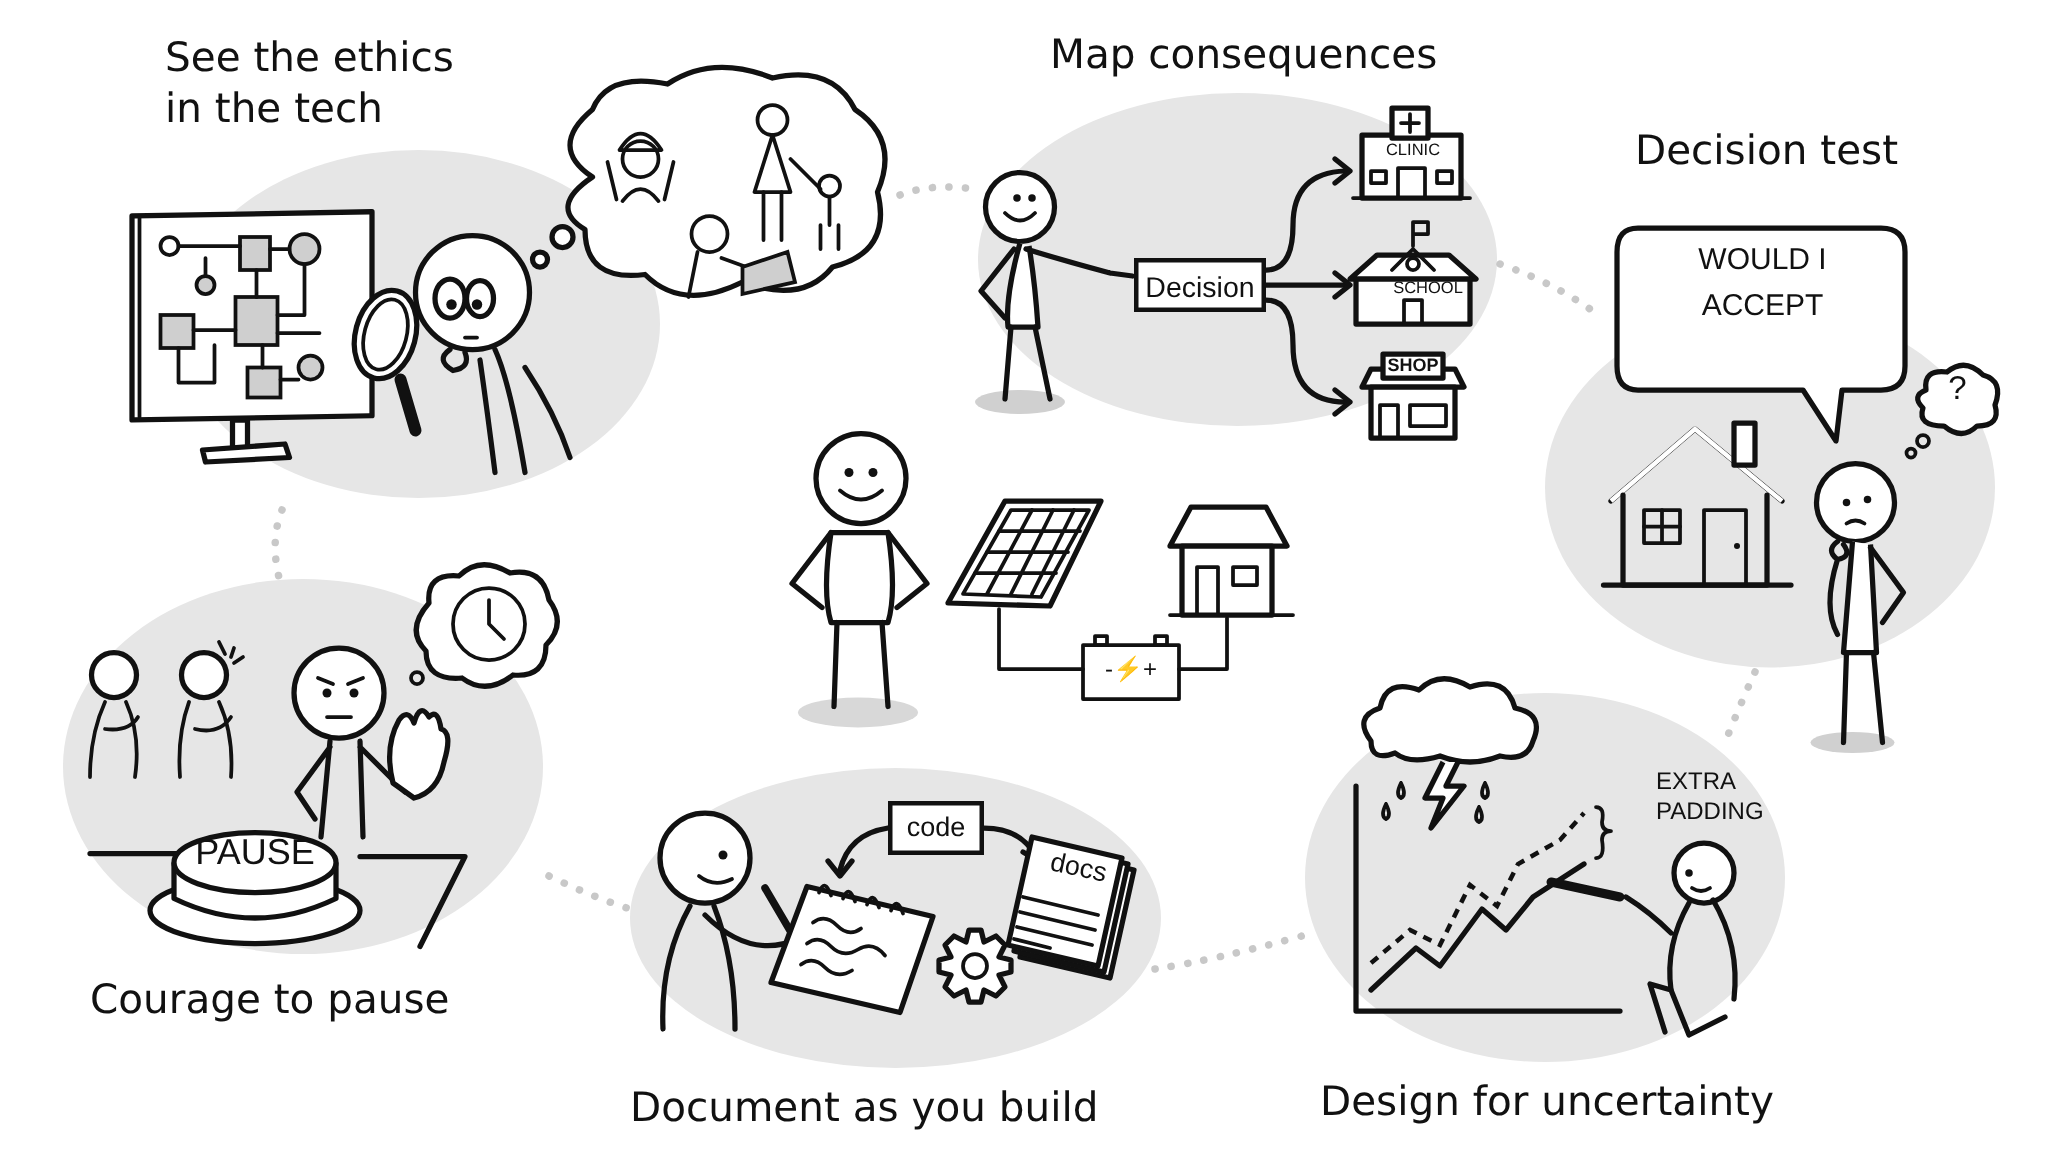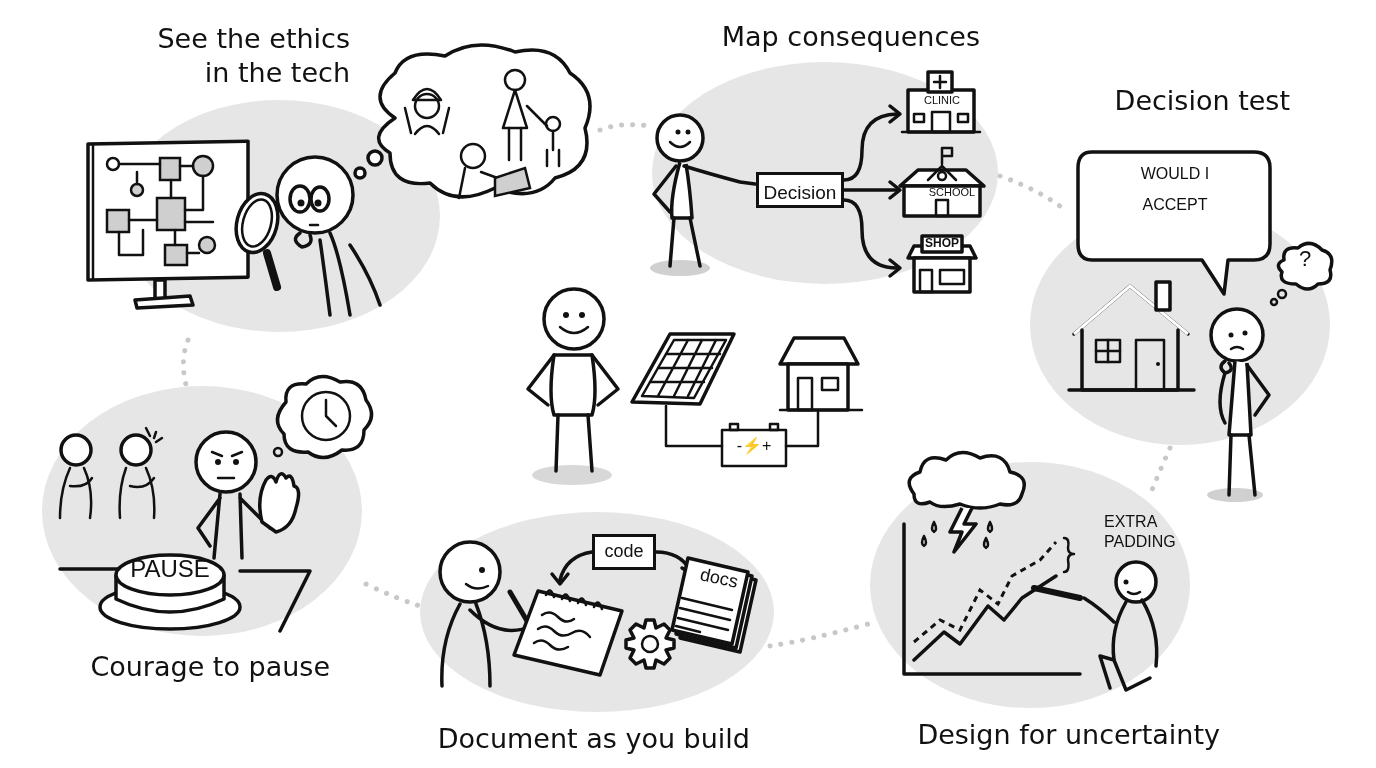--- a/index.html
+++ b/index.html
@@ -1,18 +1,18 @@
 <!DOCTYPE html>
 <html><head>
 <meta charset="utf-8">
 <style>
   html,body{margin:0;padding:0;background:#ffffff;}
   body{width:1376px;height:768px;position:relative;overflow:hidden;font-family:"DejaVu Sans","Liberation Sans",sans-serif;color:#111;}
   .blob{position:absolute;background:#e6e6e6;border-radius:50%;}
-  .title{position:absolute;font-size:27px;line-height:34px;text-align:right;color:#111;white-space:nowrap;}
+  .title{position:absolute;font-size:27px;line-height:34px;text-align:left;color:#111;white-space:nowrap;}
   svg{position:absolute;overflow:visible;}
   .stk{fill:none;stroke:#111;stroke-width:3.5;stroke-linecap:round;stroke-linejoin:round;}
   .stk2{fill:none;stroke:#111;stroke-width:2.5;stroke-linecap:round;stroke-linejoin:round;}
   .wfill{fill:#fff;stroke:#111;stroke-width:3.5;stroke-linejoin:round;}
   .gfill{fill:#cfcfcf;stroke:#111;stroke-width:2.5;}
   .lbl{position:absolute;font-family:"Liberation Sans",sans-serif;color:#111;text-align:center;white-space:nowrap;}
 </style>
 </head>
 <body>
 
@@ -135,21 +135,21 @@
   <rect x="10" y="24" width="56" height="34" class="wfill"></rect>
   <rect x="16" y="36" width="12" height="22" class="stk2" fill="#fff"></rect>
   <rect x="36" y="36" width="24" height="14" class="stk2" fill="#eee"></rect>
 </svg>
 <div class="lbl" style="left:922px;top:236px;width:40px;font-size:12px;font-weight:bold;">SHOP</div>
 
 <div class="title" style="left:1090px;top:84px;width:200px;">Decision test</div>
 <svg style="left:1078px;top:148px;width:200px;height:150px;">
   <path d="M14 4 H176 Q192 4 192 20 V96 Q192 112 176 112 H150 L146 146 L124 112 H14 Q0 112 0 96 V20 Q0 4 14 4 Z" class="wfill"></path>
 </svg>
-<div class="lbl" style="left:1080px;top:158px;width:190px;font-size:16px;line-height:31px;">
+<div class="lbl" style="left:1080px;top:158px;width:190px;font-size:20px;line-height:31px;">
   <div>WOULD I</div>
   <div>ACCEPT</div>
 </div>
 <svg style="left:1064px;top:272px;width:135px;height:124px;">
   <path d="M10 62 L66 14 L124 62" class="stk" stroke-width="9"></path>
   <path d="M10 62 L66 14 L124 62" stroke="#fff" stroke-width="3" fill="none"></path>
   <rect x="92" y="10" width="14" height="28" class="wfill"></rect>
   <path d="M18 58 V118 H114 V58" class="stk"></path>
   <path d="M5 118 H130" class="stk"></path>
   <rect x="32" y="68" width="24" height="22" class="stk2" fill="#fff"></rect>

